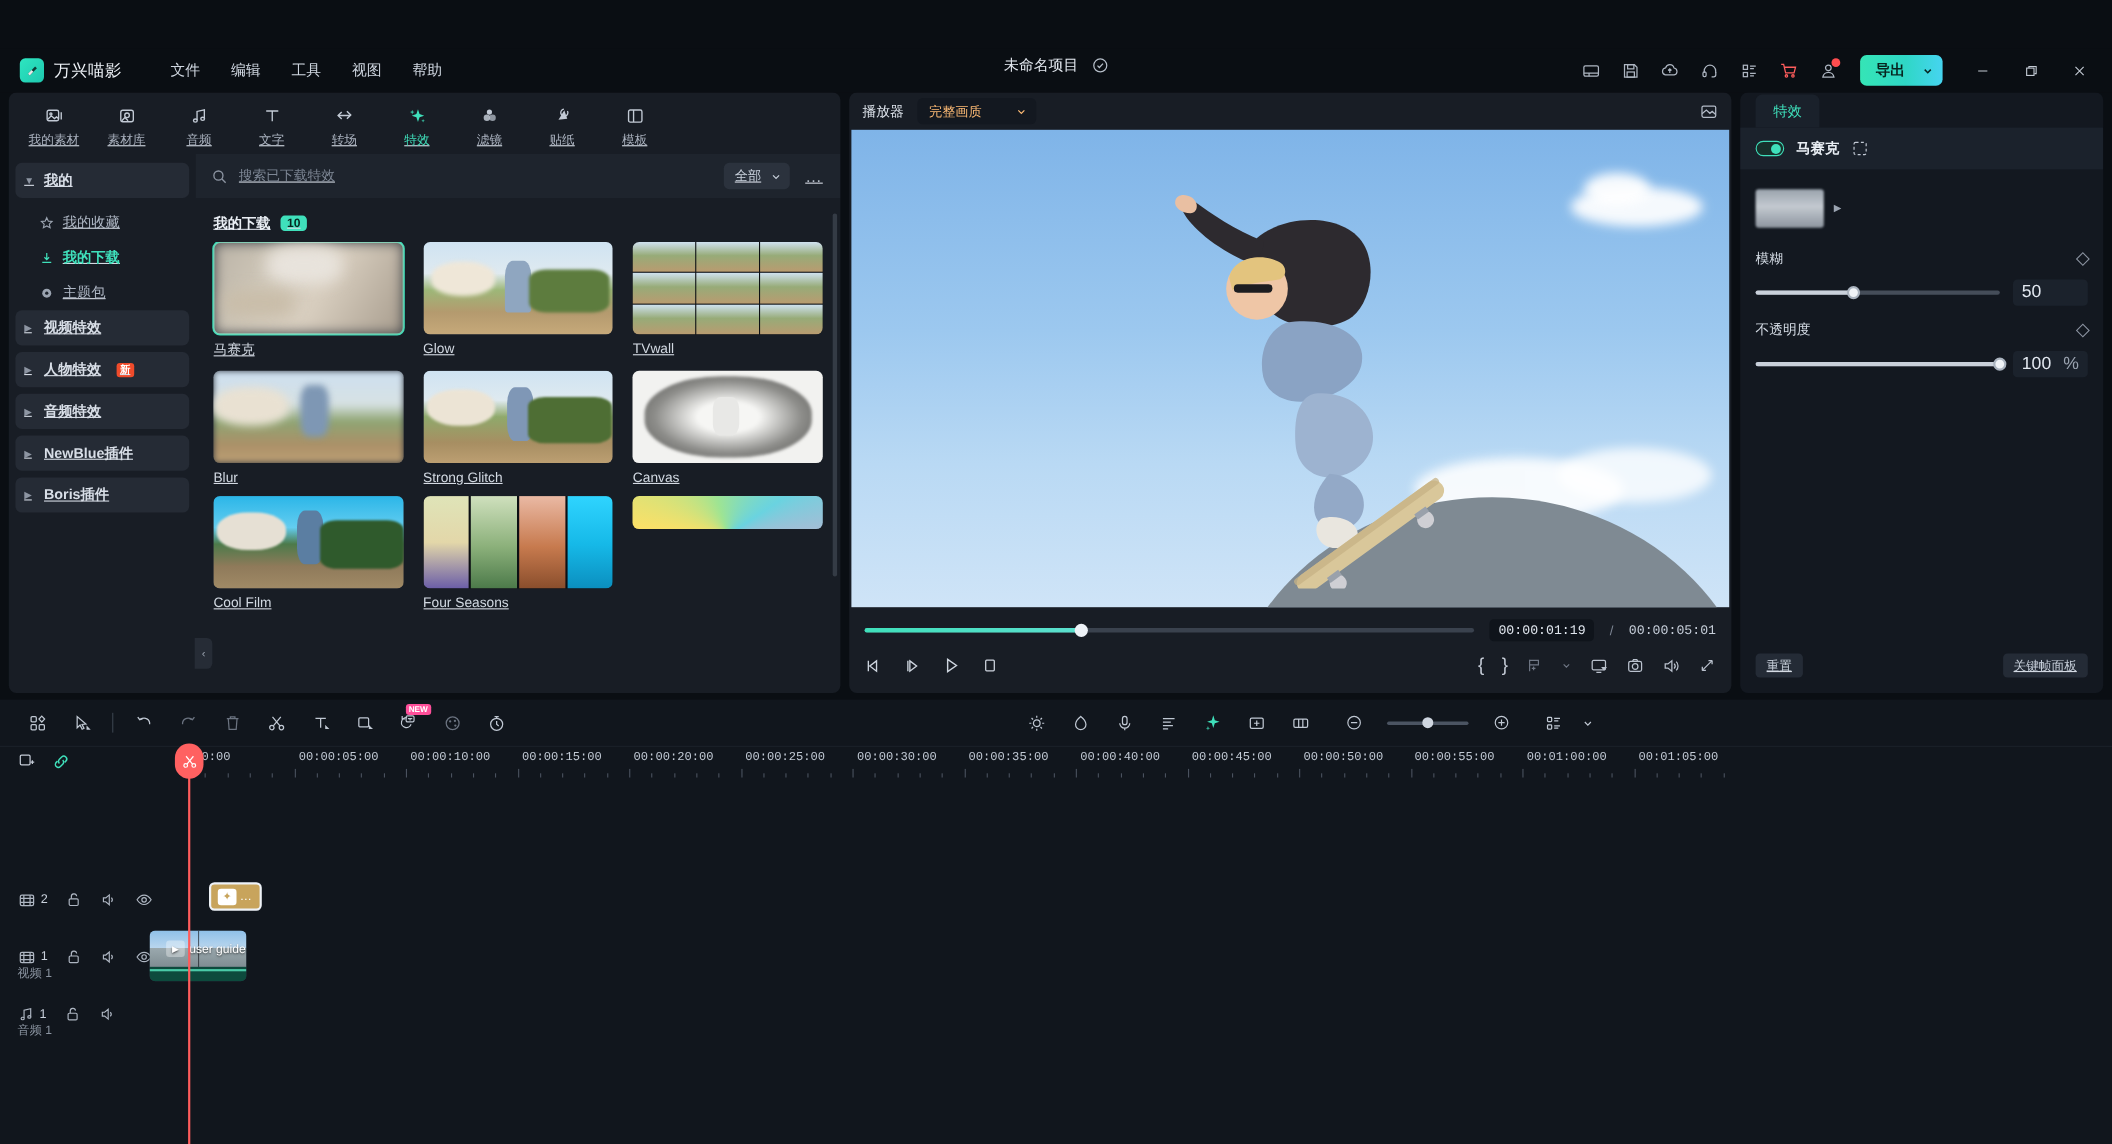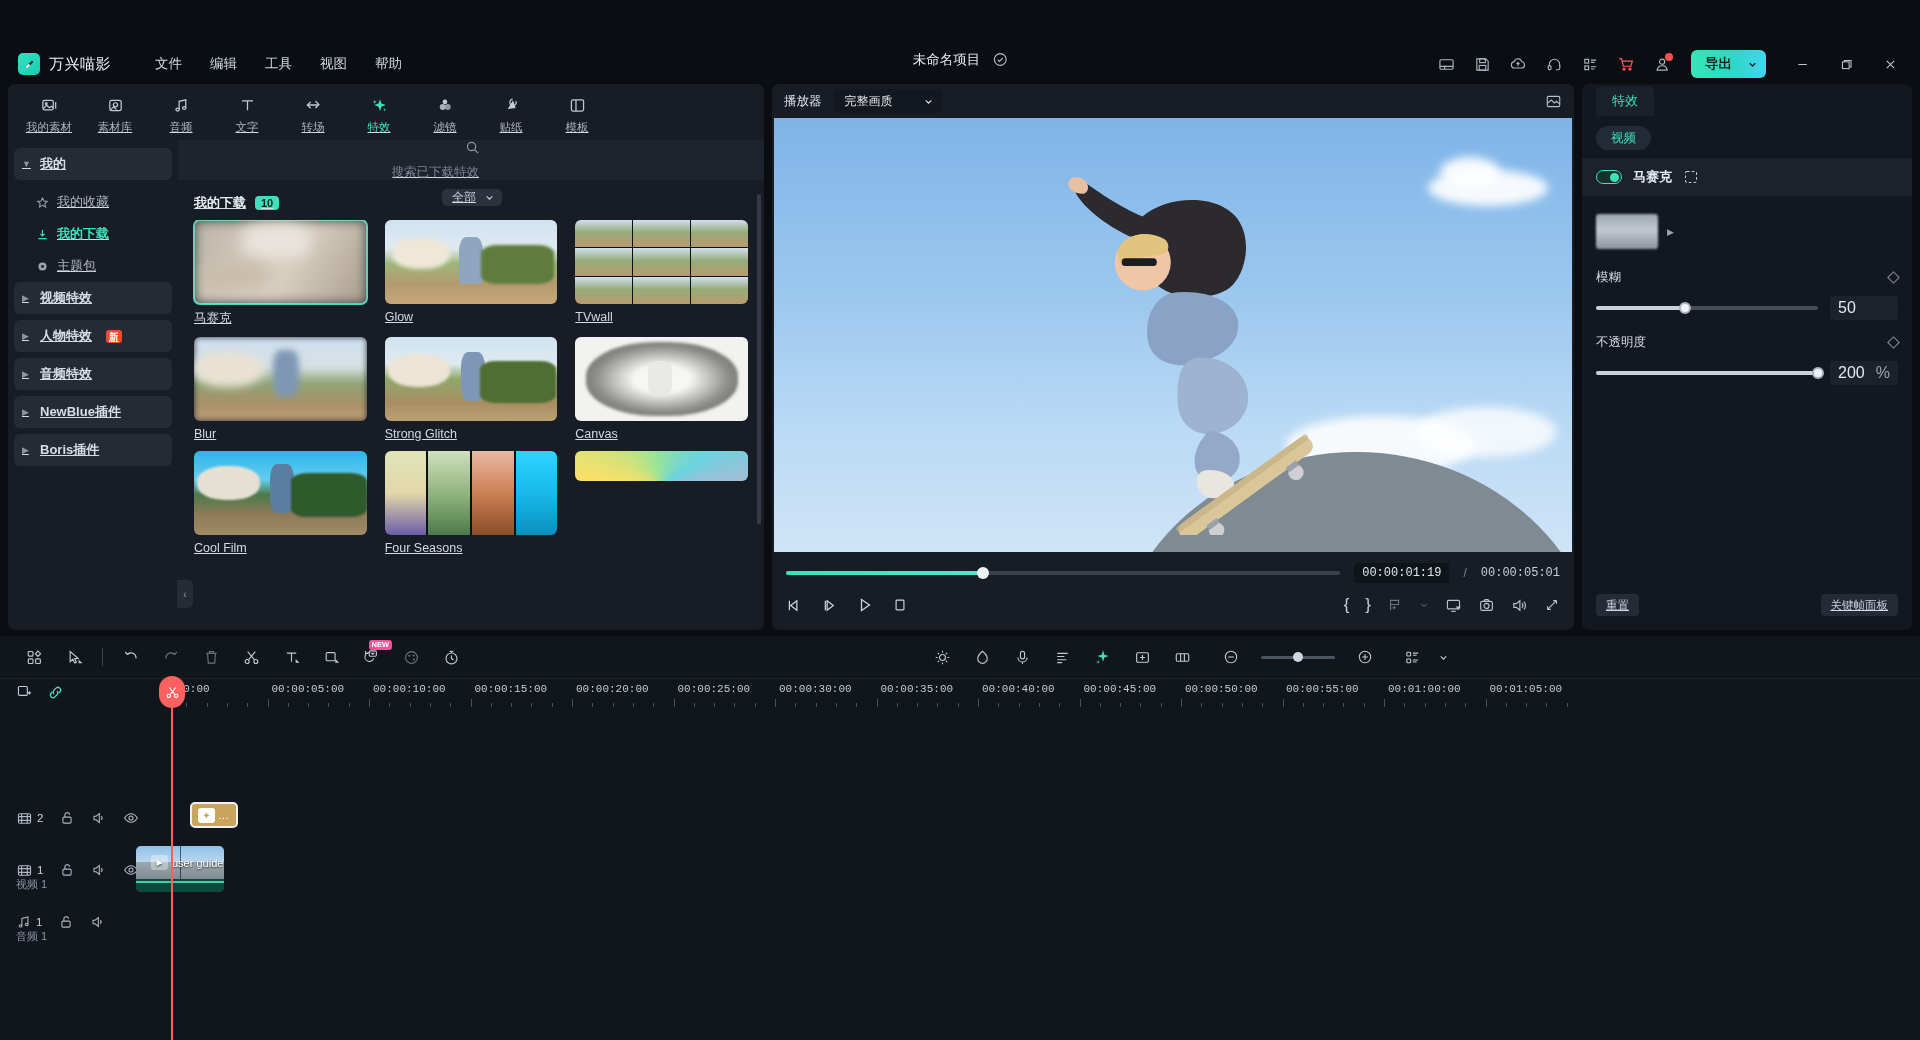--- a/index.html
+++ b/index.html
@@ -84,21 +84,20 @@
   .caret { font-size:9px; color:#8d95a2; width:10px; }
   .tag-new {
     background:#ef4b2b; color:#fff; font-size:9.5px; padding:1px 3px; border-radius:3px;
     margin-left:6px; line-height:11px;
   }
 
   .content { flex:1; display:flex; flex-direction:column; min-width:0; position:relative;}
   .srchbar {
     height:40px; display:flex; align-items:center; gap:10px; padding:0 12px 0 14px;
     background:#1e242d;
-    flex-direction:column;
   }
   .srch-ic { color:#8d95a2; display:flex; }
   .srch-in { flex:1; background:transparent;border:none;outline:none;color:#cfd6e0;font-size:12.5px;
     font-family:inherit;}
   .srch-in::placeholder{color:#7d8694;}
   .filter-pill {
     height:24px; background:#2b323d; border-radius:5px; display:flex;align-items:center;
     gap:8px; padding:0 7px 0 10px; color:#c8d0db; font-size:12px;
   }
   .dots { padding:0 4px; color:#b4bcc8; letter-spacing:1px; font-size:15px;}
@@ -131,21 +130,21 @@
 
   
   .preview {
     flex:1; background:#181d25; border-radius:7px; display:flex; flex-direction:column; overflow:hidden;
     min-width:0;
   }
   .pv-head { height:34px; display:flex; align-items:center; gap:12px; padding:0 12px;}
   .pv-label{font-size:12.5px;color:#dfe5ed;}
   .pv-quality{
     height:24px;background:#131820;border-radius:5px;display:flex;align-items:center;
-    gap:30px;padding:0 8px 0 11px;color:#e5e5e5;font-size:12px;
+    gap:30px;padding:0 8px 0 11px;color:#fdba74;font-size:12px;
   }
   .pv-head-right{margin-left:auto;color:#b3bbc7;display:flex;}
   .stage { flex:1; display:flex; align-items:center; justify-content:center; padding:0 2px;}
   .video {
     width:100%; height:100%; position:relative; overflow:hidden;
     background:linear-gradient(180deg,#7fb4e8 0%,#9cc8ef 42%,#b9d9f4 70%,#cfe4f7 100%);
   }
   .cloud{position:absolute;background:#fff;border-radius:50%;filter:blur(5px);opacity:.92;}
   .hill{
     position:absolute; right:-4%; bottom:-130px; width:62%; height:230px;
@@ -783,23 +782,20 @@
             </span>
           </div>
         </div>
       </div>
     </div>
 
     <div class="props">
       <div class="prop-tabs">
         <div class="prop-tab">特效</div>
       </div>
-      <div class="prop-sub">
-        <span class="chip">视频</span>
-      </div>
       <div class="eff-head">
         <span class="toggle">
             <i></i>
           </span>
         <span class="eff-name">马赛克</span>
         <span style="display:flex;color:#c3cad5;">
           <svg width="16" height="16" viewBox="0 0 18 18" fill="none" stroke="currentColor" stroke-width="1.2" stroke-dasharray="3 2.4">
               <rect x="2.8" y="2.8" width="12.4" height="12.4" rx="1.6"></rect>
             </svg>
         </span>
@@ -829,21 +825,21 @@
         <div class="p-label">
           <span>不透明度</span>
           <span class="diamond"></span>
         </div>
         <div class="p-ctrl">
           <div class="slider">
             <div class="fill" style="width:100%"></div>
               <div class="knob" style="left:100%"></div>
           </div>
           <div class="numbox">
-            <span>200</span>
+            <span>100</span>
             <span class="unit">%</span>
           </div>
         </div>
       </div>
 
       <div class="prop-foot">
         <div class="btn-ghost">重置</div>
         <div class="btn-ghost r">关键帧面板</div>
       </div>
     </div>

